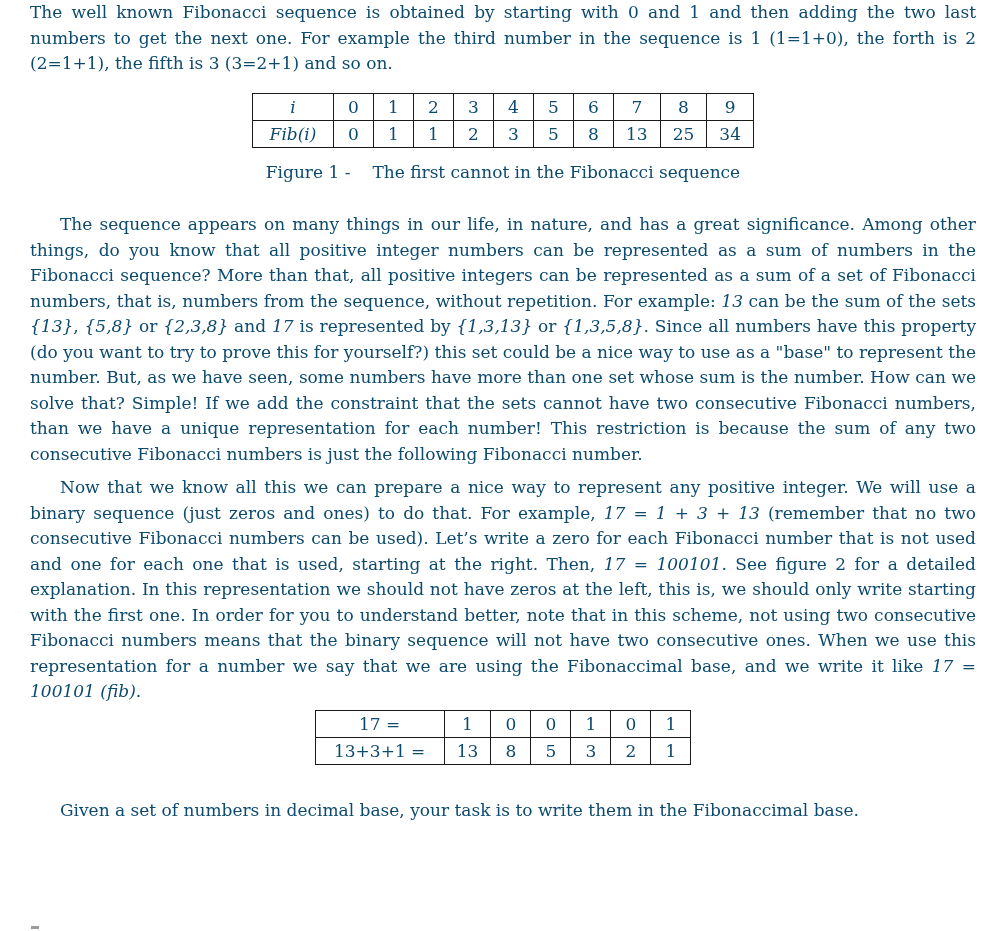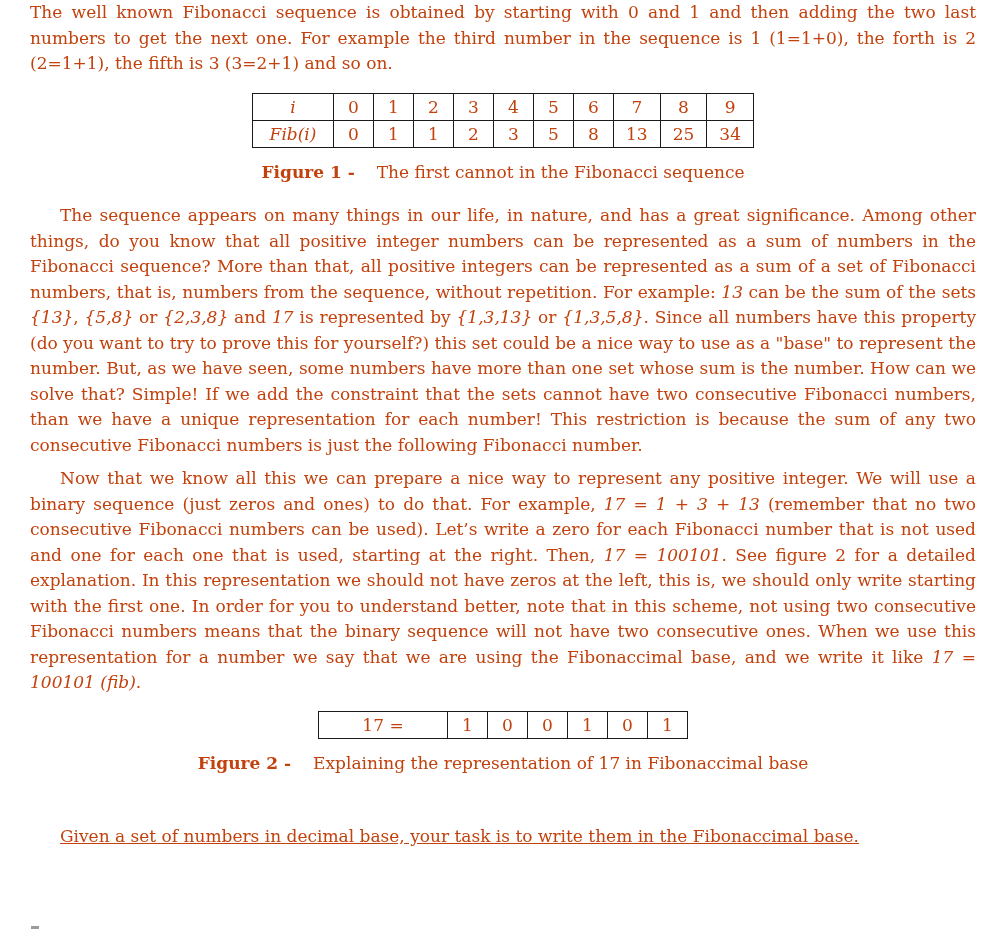--- a/index.html
+++ b/index.html
@@ -16,21 +16,21 @@
   .page {
     position: absolute;
     left: 0;
     top: 0;
     width: 1006px;
     padding: 0 30px;
     box-sizing: border-box;
     font-family: "DejaVu Serif", serif;
     font-size: 17px;
     line-height: 25.5px;
-    color: #c2410c;
+    color: #0c4a6e;
     text-align: justify;
   }
   .para {
     margin: 0;
   }
   .indent {
     text-indent: 30px;
   }
   em {
     font-style: italic;
@@ -51,38 +51,38 @@
   .table1 {
     margin-top: 16px;
   }
   .table1 td:first-child {
     min-width: 56px;
   }
   .table1 td.math {
     font-style: italic;
   }
   .table2 {
-    margin-top: 15px;
+    margin-top: 5px;
   }
   .table2 td:first-child {
     min-width: 104px;
   }
   .caption {
     margin: 12px 0 0 0;
     text-align: center;
     text-indent: 0;
   }
   .cap-label {
-    font-weight: bold;
+    font-weight: normal;
     margin-right: 22px;
   }
   .p1 { margin-top: 0; }
-  .p2 { margin-top: 18px; }
+  .p2 { margin-top: 27px; }
   .p3 { margin-top: 8px; }
-  .task { margin-top: 48px; text-decoration: underline; }
+  .task { margin-top: 33px; }
   .cutoff {
     position: absolute;
     left: 31px;
     top: 926px;
     width: 8px;
     height: 3px;
     background: #9a9a9a;
   }
 </style>
 </head>
@@ -135,24 +135,30 @@
     <tbody>
       <tr>
         <td>17 =</td>
         <td>1</td>
         <td>0</td>
         <td>0</td>
         <td>1</td>
         <td>0</td>
         <td>1</td>
       </tr>
+      <tr>
+        <td>13+3+1 =</td>
+        <td>13</td>
+        <td>8</td>
+        <td>5</td>
+        <td>3</td>
+        <td>2</td>
+        <td>1</td>
+      </tr>
     </tbody>
   </table>
 
-  <p class="para caption">
-    <span class="cap-label">Figure 2 -</span><span>Explaining the representation of 17 in Fibonaccimal base</span>
-  </p>
 
   <p class="para indent task">Given a set of numbers in decimal base, your task is to write them in the Fibonaccimal base.</p>
 
 </div>
 
 <div class="cutoff"></div>
 
 </body></html>

